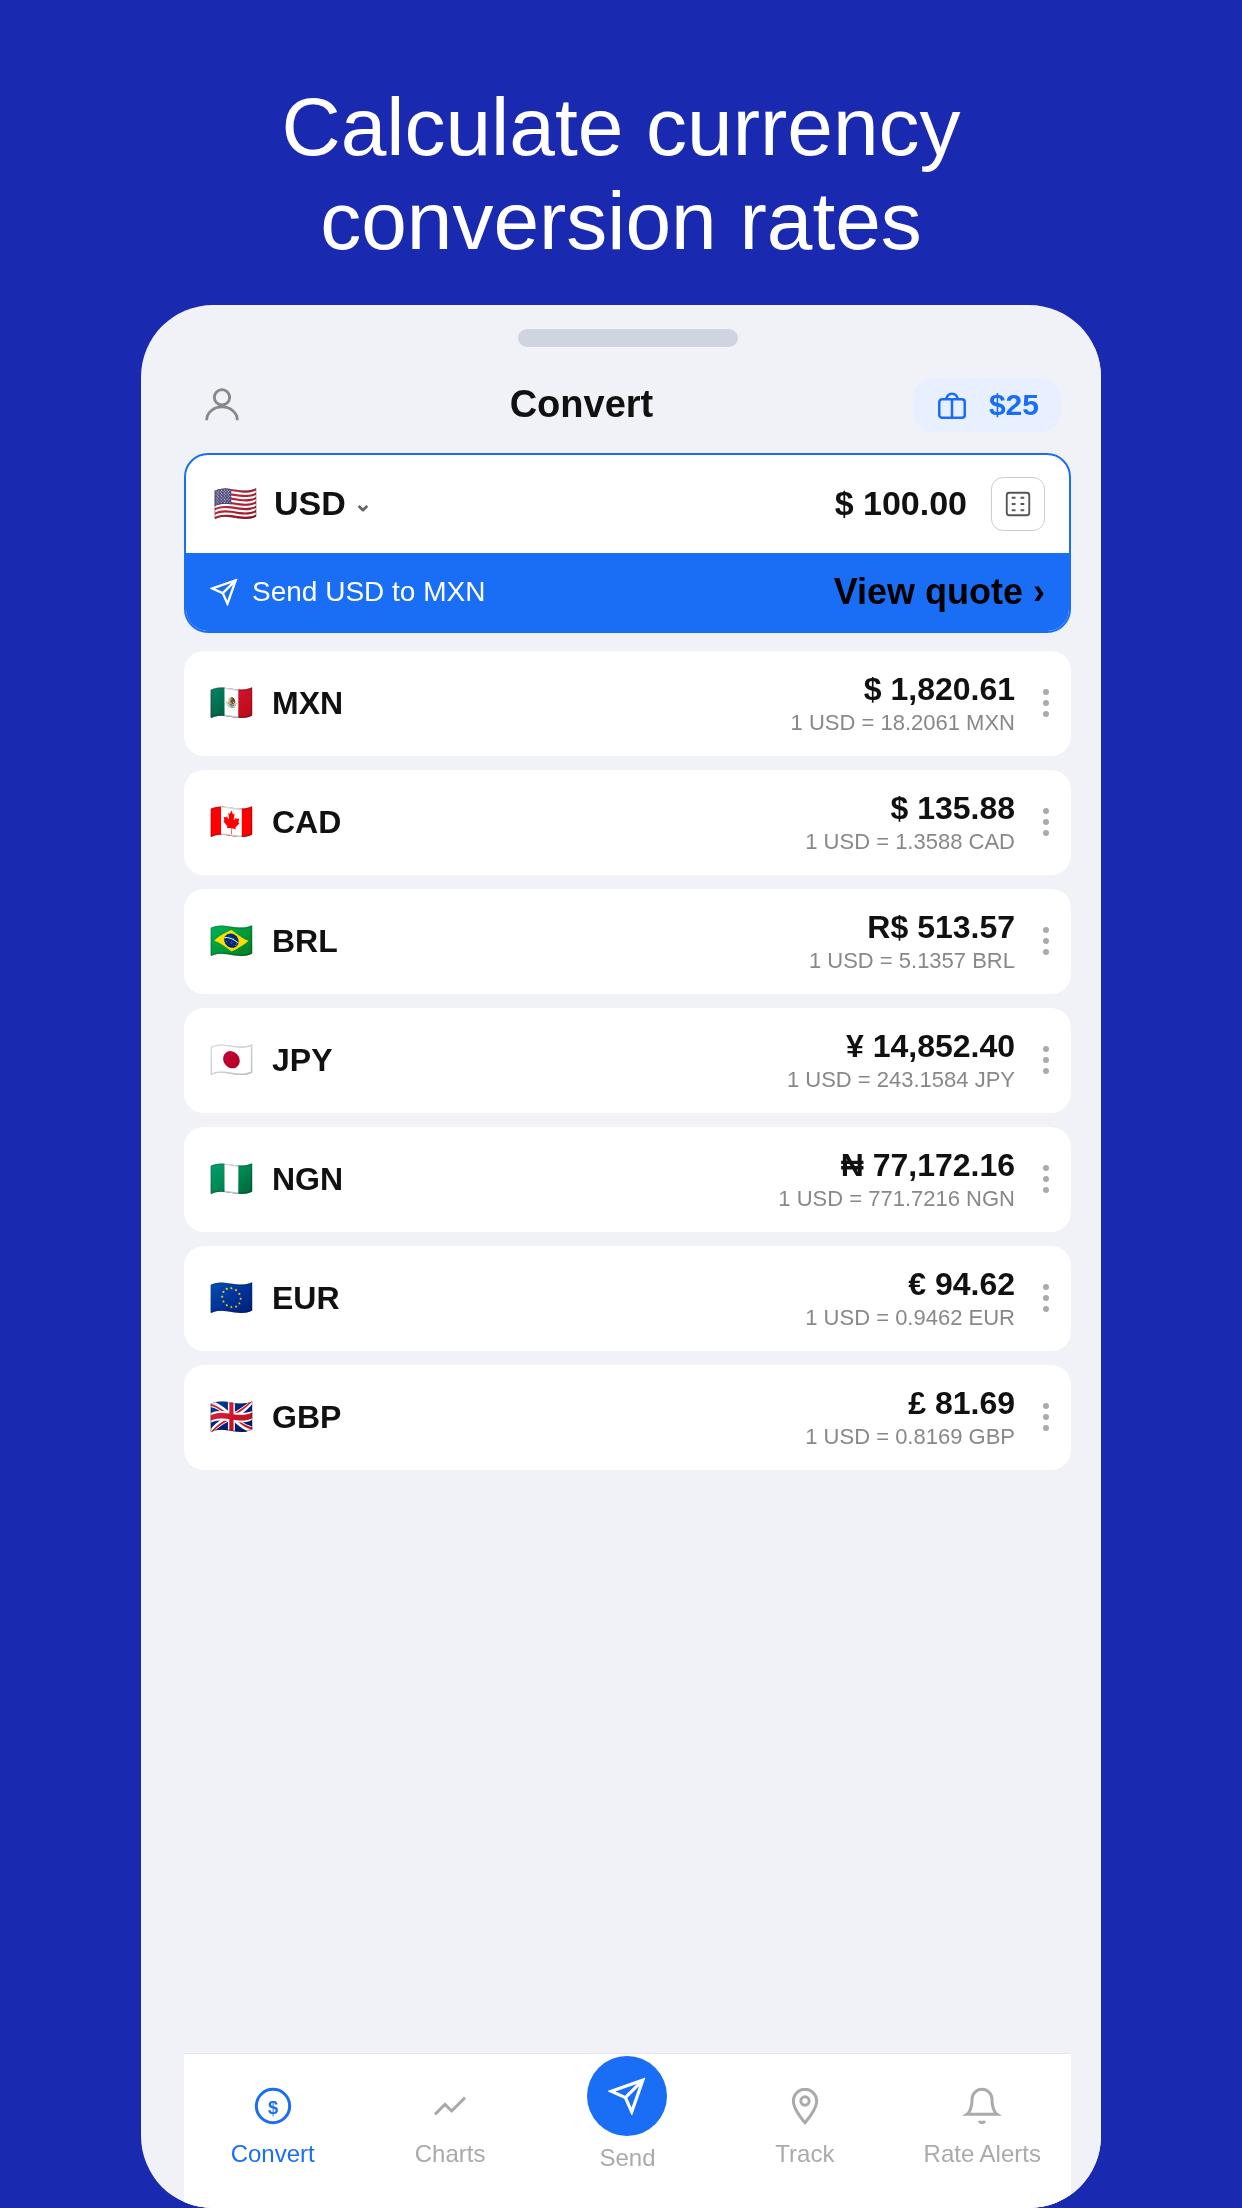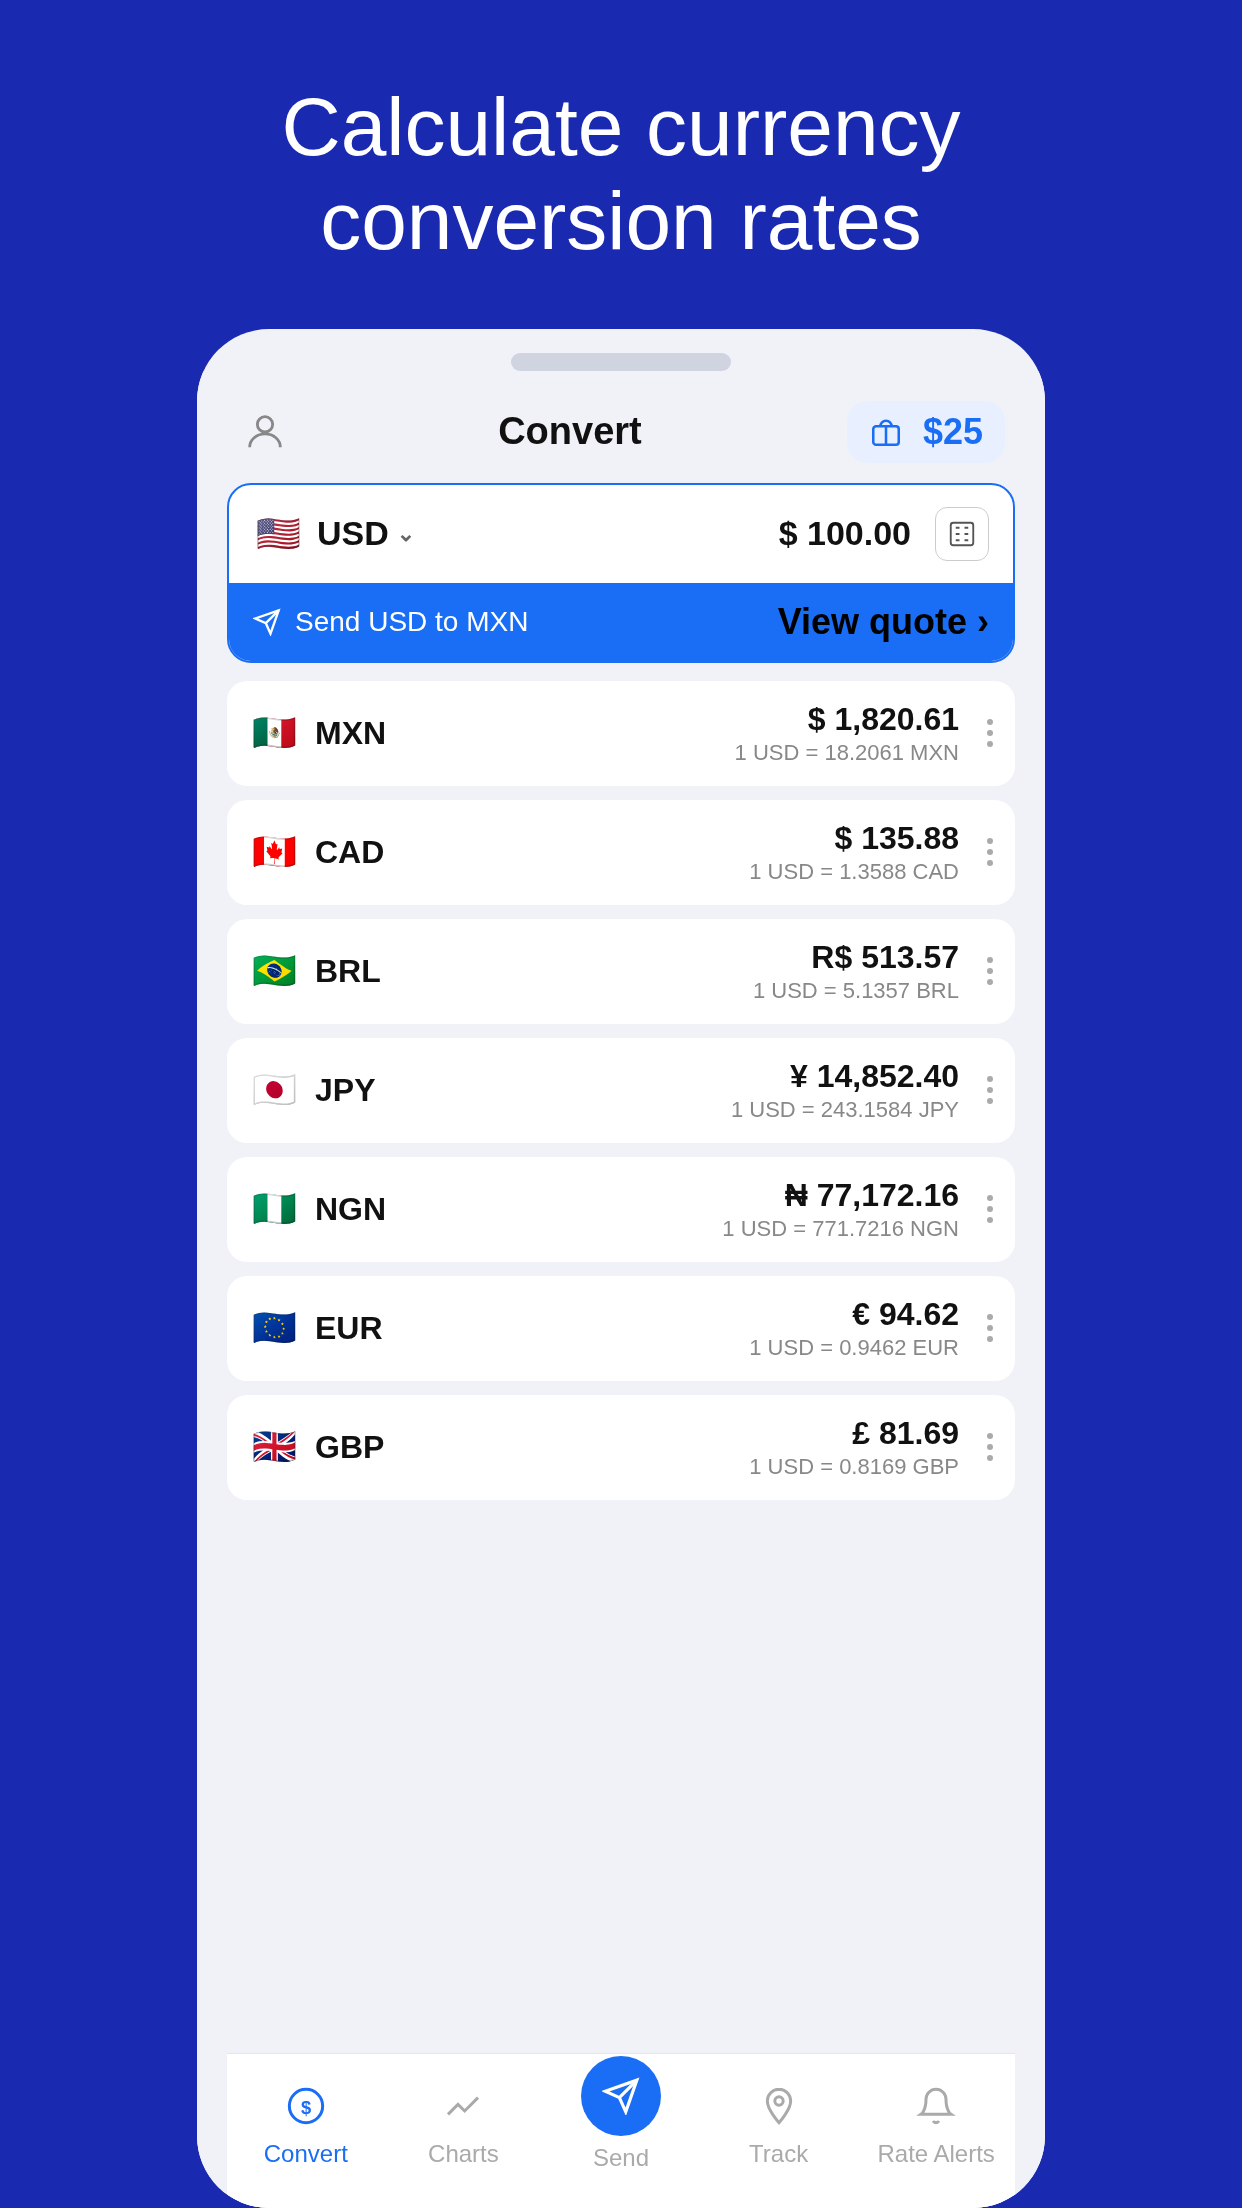--- a/index.html
+++ b/index.html
@@ -22,30 +22,31 @@
       margin-top: 80px;
       line-height: 1.15;
       padding: 0 60px;
     }
     .hero-title span {
       font-weight: 400;
     }
 
     
     .phone {
-      width: 848px;
+      width: 960px;
       background: #f0f2f8;
       border-radius: 72px;
-      margin-top: 60px;
+      margin-top: 36px;
       flex: 1;
       display: flex;
       flex-direction: column;
       overflow: hidden;
       position: relative;
       padding-bottom: 0;
+      padding-left: 13px;
     }
     .phone-notch {
       width: 220px;
       height: 18px;
       background: #d0d4e0;
       border-radius: 10px;
       margin: 24px auto 0;
     }
 
     
@@ -81,21 +82,21 @@
       width: 46px;
       height: 46px;
     }
     .promo-badge {
       background: #e8f0ff;
       border-radius: 20px;
       padding: 10px 22px;
       display: flex;
       align-items: center;
       gap: 20px;
-      font-size: 36px;
+      font-size: 30px;
       font-weight: 700;
       color: #1a6ef5;
     }
     .promo-badge svg {
       width: 34px;
       height: 34px;
     }
 
     
     .currency-card {

